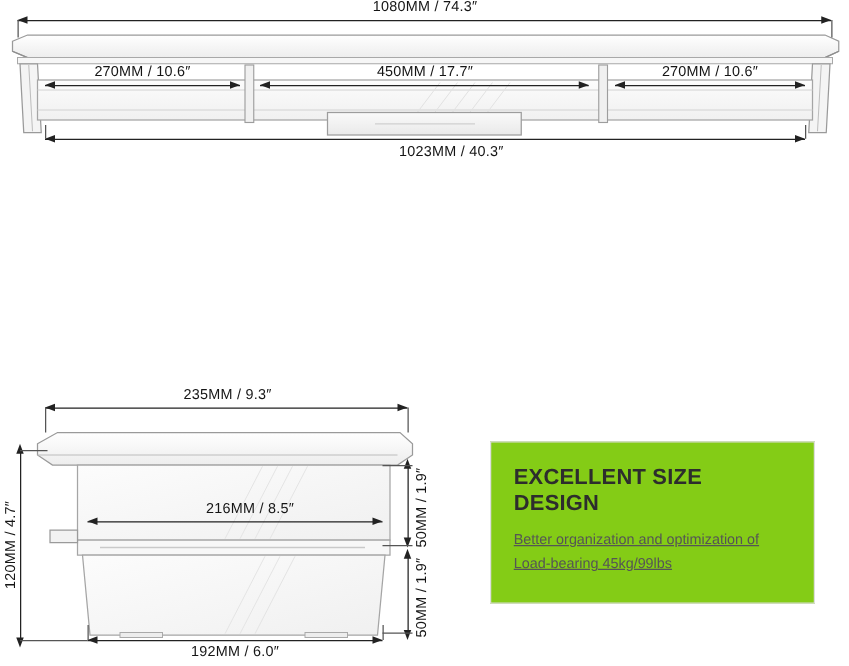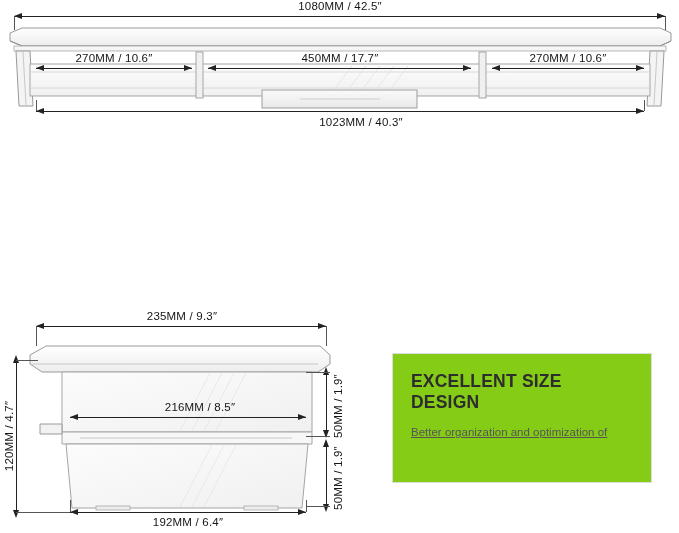--- a/index.html
+++ b/index.html
@@ -158,21 +158,21 @@
 
     <rect x="262" y="90" width="155" height="18" fill="url(#gDrawer)" stroke="#9d9d9d" stroke-width="1"></rect>
     <line x1="300" y1="99" x2="380" y2="99" stroke="#cfcfcf" stroke-width="1"></line>
   </svg>
 
   <div class="hline" style="left:14px; top:16px; width:651px;"></div>
   <div class="arrow left" style="left:14px; top:12.5px;"></div>
   <div class="arrow right" style="left:657px; top:12.5px;"></div>
   <div class="ext" style="left:14px; top:16px; height:14px;"></div>
   <div class="ext" style="left:665px; top:16px; height:14px;"></div>
-  <div class="dim-label center" style="left:340px; top:0px;">1080MM / 42.5″</div>
+  <div class="dim-label center" style="left:340px; top:0px;">1080MM / 74.3″</div>
 
   <div class="hline" style="left:36px; top:68px; width:156px;"></div>
   <div class="arrow left" style="left:36px; top:64.5px;"></div>
   <div class="arrow right" style="left:184px; top:64.5px;"></div>
   <div class="dim-label center" style="left:114px; top:52px;">270MM / 10.6″</div>
 
   <div class="hline" style="left:208px; top:68px; width:263px;"></div>
   <div class="arrow left" style="left:208px; top:64.5px;"></div>
   <div class="arrow right" style="left:463px; top:64.5px;"></div>
   <div class="dim-label center" style="left:340px; top:52px;">450MM / 17.7″</div>
@@ -238,21 +238,21 @@
   <div class="hline" style="left:70px; top:417px; width:236px;"></div>
   <div class="arrow left" style="left:70px; top:413.5px;"></div>
   <div class="arrow right" style="left:298px; top:413.5px;"></div>
   <div class="dim-label center" style="left:200px; top:401px;">216MM / 8.5″</div>
 
   <div class="hline" style="left:70px; top:512px; width:236px;"></div>
   <div class="arrow left" style="left:70px; top:508.5px;"></div>
   <div class="arrow right" style="left:298px; top:508.5px;"></div>
   <div class="ext" style="left:70px; top:500px; height:12px;"></div>
   <div class="ext" style="left:306px; top:500px; height:12px;"></div>
-  <div class="dim-label center" style="left:188px; top:516px;">192MM / 6.4″</div>
+  <div class="dim-label center" style="left:188px; top:516px;">192MM / 6.0″</div>
 
   <div class="vline" style="left:16px; top:360px; height:152px;"></div>
   <div class="arrow up" style="left:12.5px; top:355px;"></div>
   <div class="arrow down" style="left:12.5px; top:510px;"></div>
   <div class="exth" style="left:16px; top:360px; width:22px;"></div>
   <div class="exth" style="left:16px; top:512px; width:54px;"></div>
   <div class="dim-label vert" style="left:-35px; top:430px; width:88px; text-align:center; transform:rotate(-90deg);">120MM / 4.7″</div>
 
   <div class="vline" style="left:326px; top:372px; height:60px;"></div>
   <div class="arrow up" style="left:322.5px; top:367px;"></div>
@@ -263,15 +263,16 @@
 
   <div class="vline" style="left:326px; top:444px; height:62px;"></div>
   <div class="arrow up" style="left:322.5px; top:439px;"></div>
   <div class="arrow down" style="left:322.5px; top:504px;"></div>
   <div class="exth" style="left:306px; top:506px; width:24px;"></div>
   <div class="dim-label vert" style="left:299px; top:472px; width:78px; text-align:center; transform:rotate(-90deg);">50MM / 1.9″</div>
 
   <div id="info-panel">
     <div id="info-title">EXCELLENT SIZE DESIGN</div>
     <div class="info-line">Better organization and optimization of</div>
+    <div class="info-line tight">Load-bearing   45kg/99lbs</div>
   </div>
 
 </div>
 
 </body></html>

